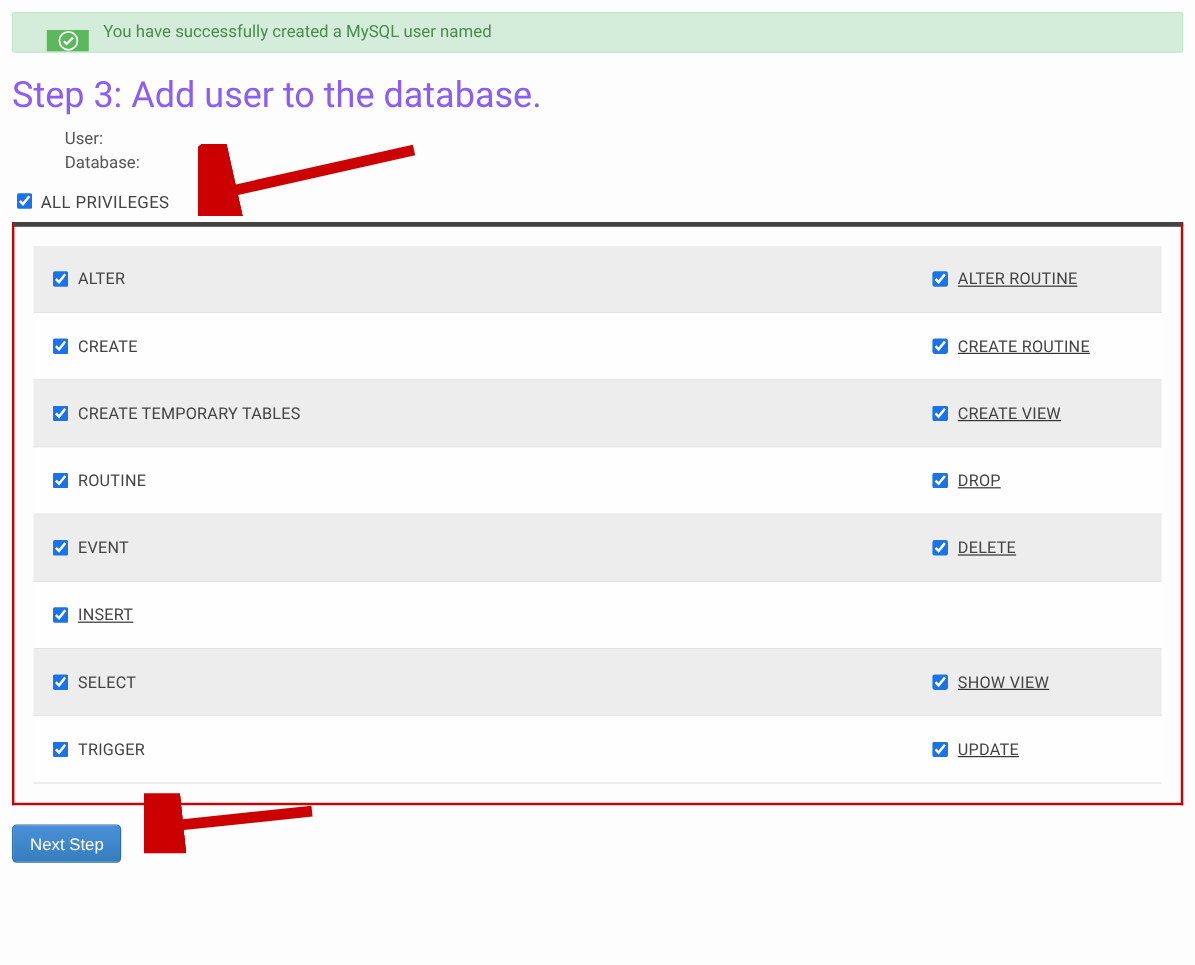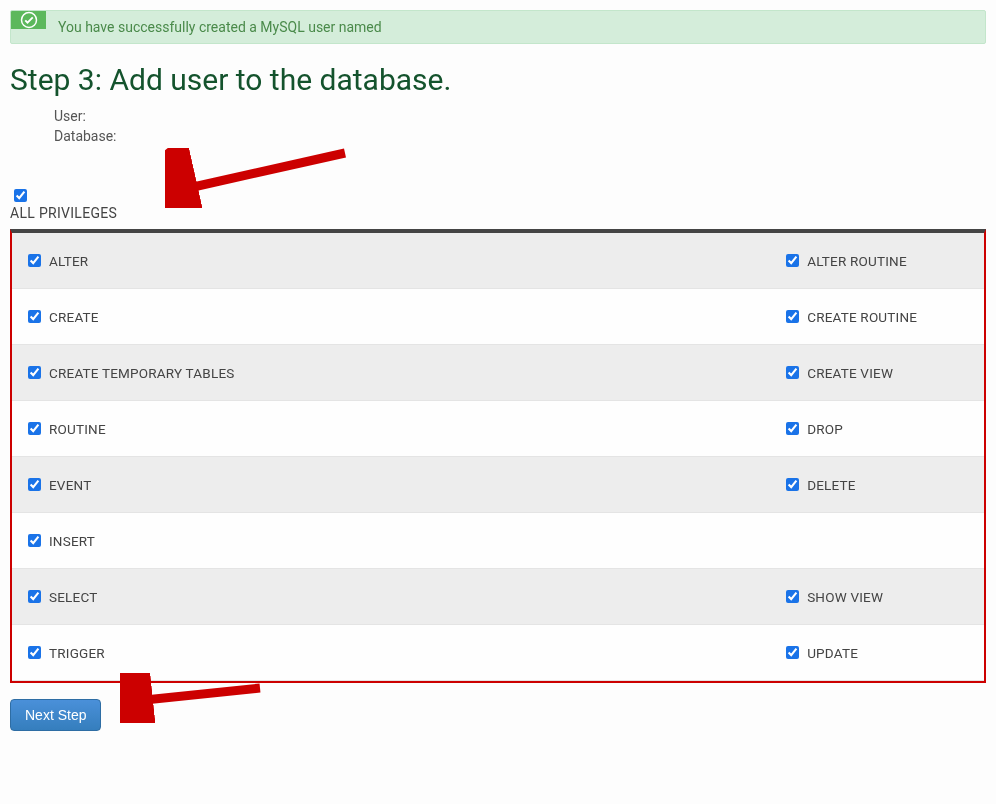--- a/index.html
+++ b/index.html
@@ -7,78 +7,78 @@
     margin: 0;
     padding: 10px;
     font-family: -apple-system, BlinkMacSystemFont, "Segoe UI", Roboto, "Helvetica Neue", Arial, sans-serif;
     font-size: 14px;
     color: #333;
     background: #fdfdfd;
     width: 996px;
   }
   .alert {
     display: flex;
-    align-items: flex-start;
+    align-items: flex-end;
     background: #d4edda;
     border: 1px solid #c3e6cb;
     color: #3c763d;
     margin-bottom: 18px;
     border-radius: 2px;
     overflow: hidden;
+    padding-left: 28px;
   }
   .alert-icon {
     background: #5cb85c;
     width: 35px;
     display: flex;
     align-items: center;
     justify-content: center;
     flex-shrink: 0;
   }
   .alert-icon svg { width: 18px; height: 18px; fill: #fff; }
   .alert-text {
     padding: 8px 12px;
     font-size: 14px;
     color: #4a8a4a;
   }
   h1.step-title {
     font-size: 30px;
     font-weight: 400;
-    color: #14532d;
+    color: #8b5cf6;
     margin: 8px 0 10px 0;
   }
   .meta-line { font-size: 14px; color: #555; line-height: 1.4; margin-left: 44px; }
   .all-priv-row {
-    margin-top: 40px;
+    margin-top: 12px;
     margin-bottom: 8px;
     display: flex;
-    align-items: flex-start;
-    flex-direction: column;
+    align-items: flex-end;
   }
   .all-priv-row input { margin-right: 7px; accent-color: #1a73e8; }
   .all-priv-row label { font-size: 14px; color: #444; letter-spacing: 0.3px; }
   .priv-box {
     border: 2px solid #cc0000;
     border-top: 4px solid #444;
     margin-top: 4px;
     position: relative;
-    padding: 0;
+    padding: 16px;
   }
   .priv-row {
     display: flex;
     border-bottom: 1px solid #e4e4e4;
   }
   .priv-row:nth-child(odd) { background: #ededed; }
   .priv-row:nth-child(even) { background: #fefefe; }
   .priv-cell {
     display: flex;
     align-items: center;
     padding: 18px 12px;
   }
   .priv-cell.left { flex: 0 0 78%; }
-  .priv-cell.right { flex: 0 0 22%; }
+  .priv-cell.right { flex: 0 0 22%; text-decoration: underline; }
   .priv-cell input { margin-right: 8px; accent-color: #1a73e8; }
   .priv-cell label { font-size: 13.5px; color: #444; letter-spacing: 0.2px; }
   .next-btn {
     margin-top: 16px;
     background: linear-gradient(#4a90d9, #357ebd);
     border: 1px solid #2e6da4;
     color: #fff;
     font-size: 14px;
     padding: 7px 14px;
     border-radius: 4px;

